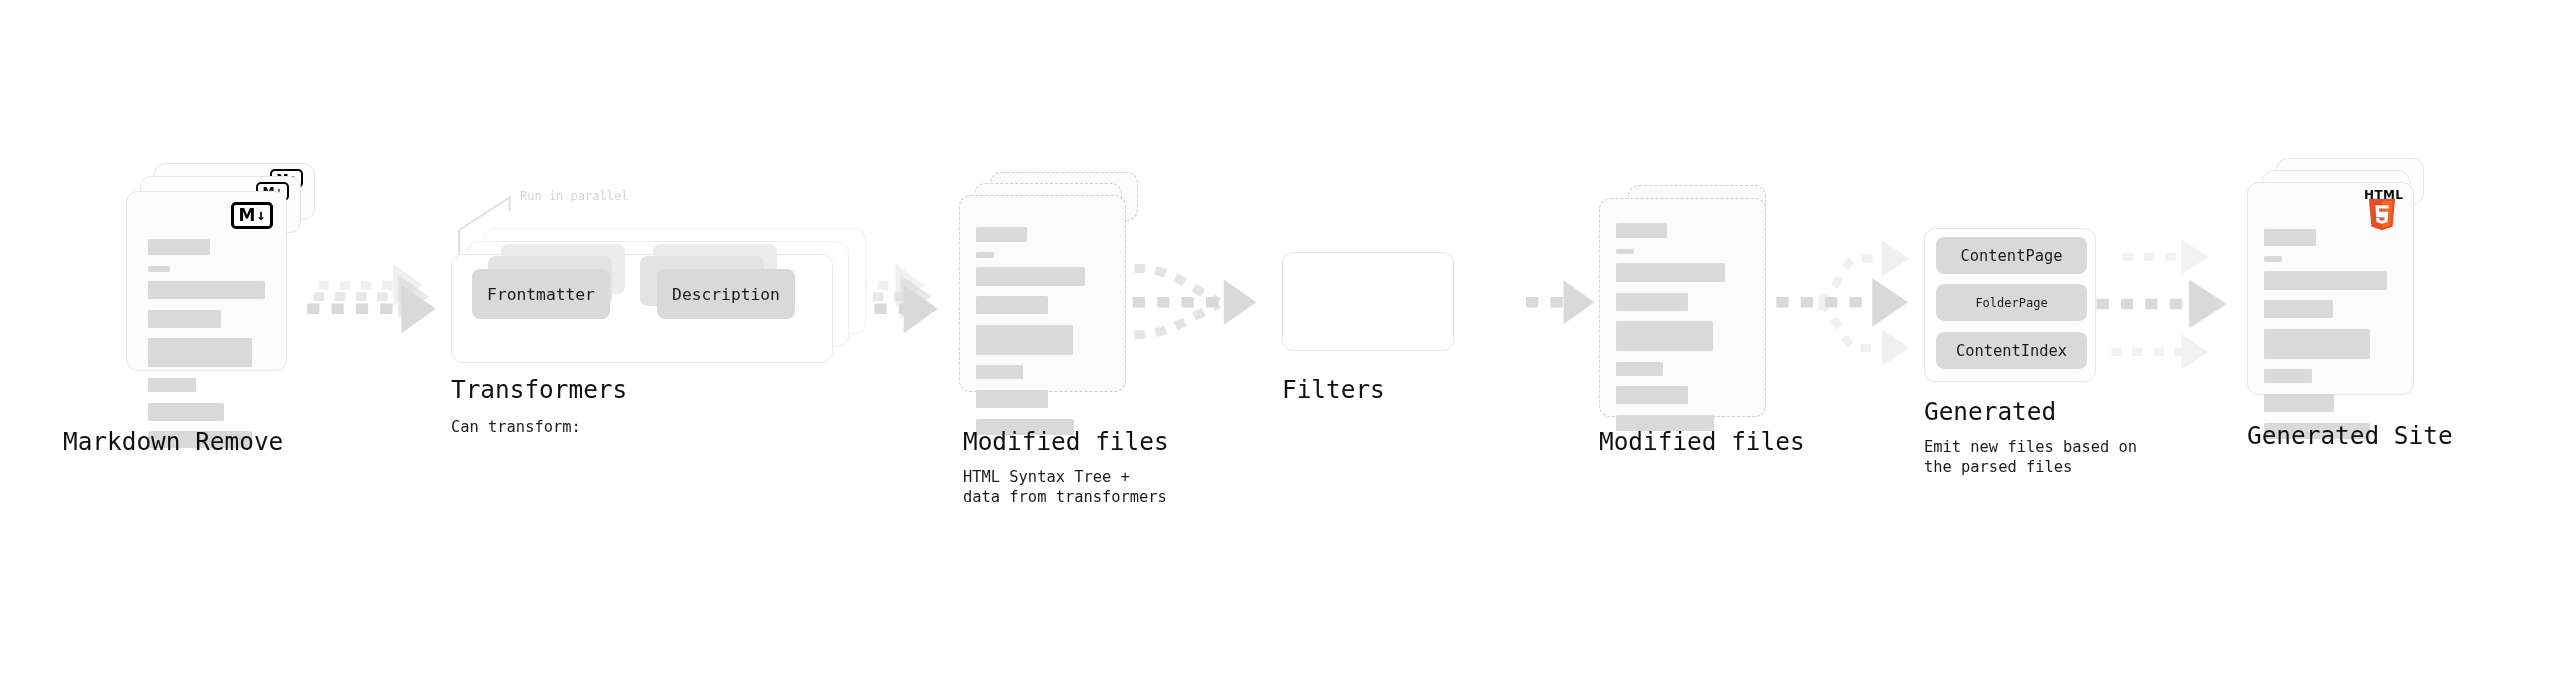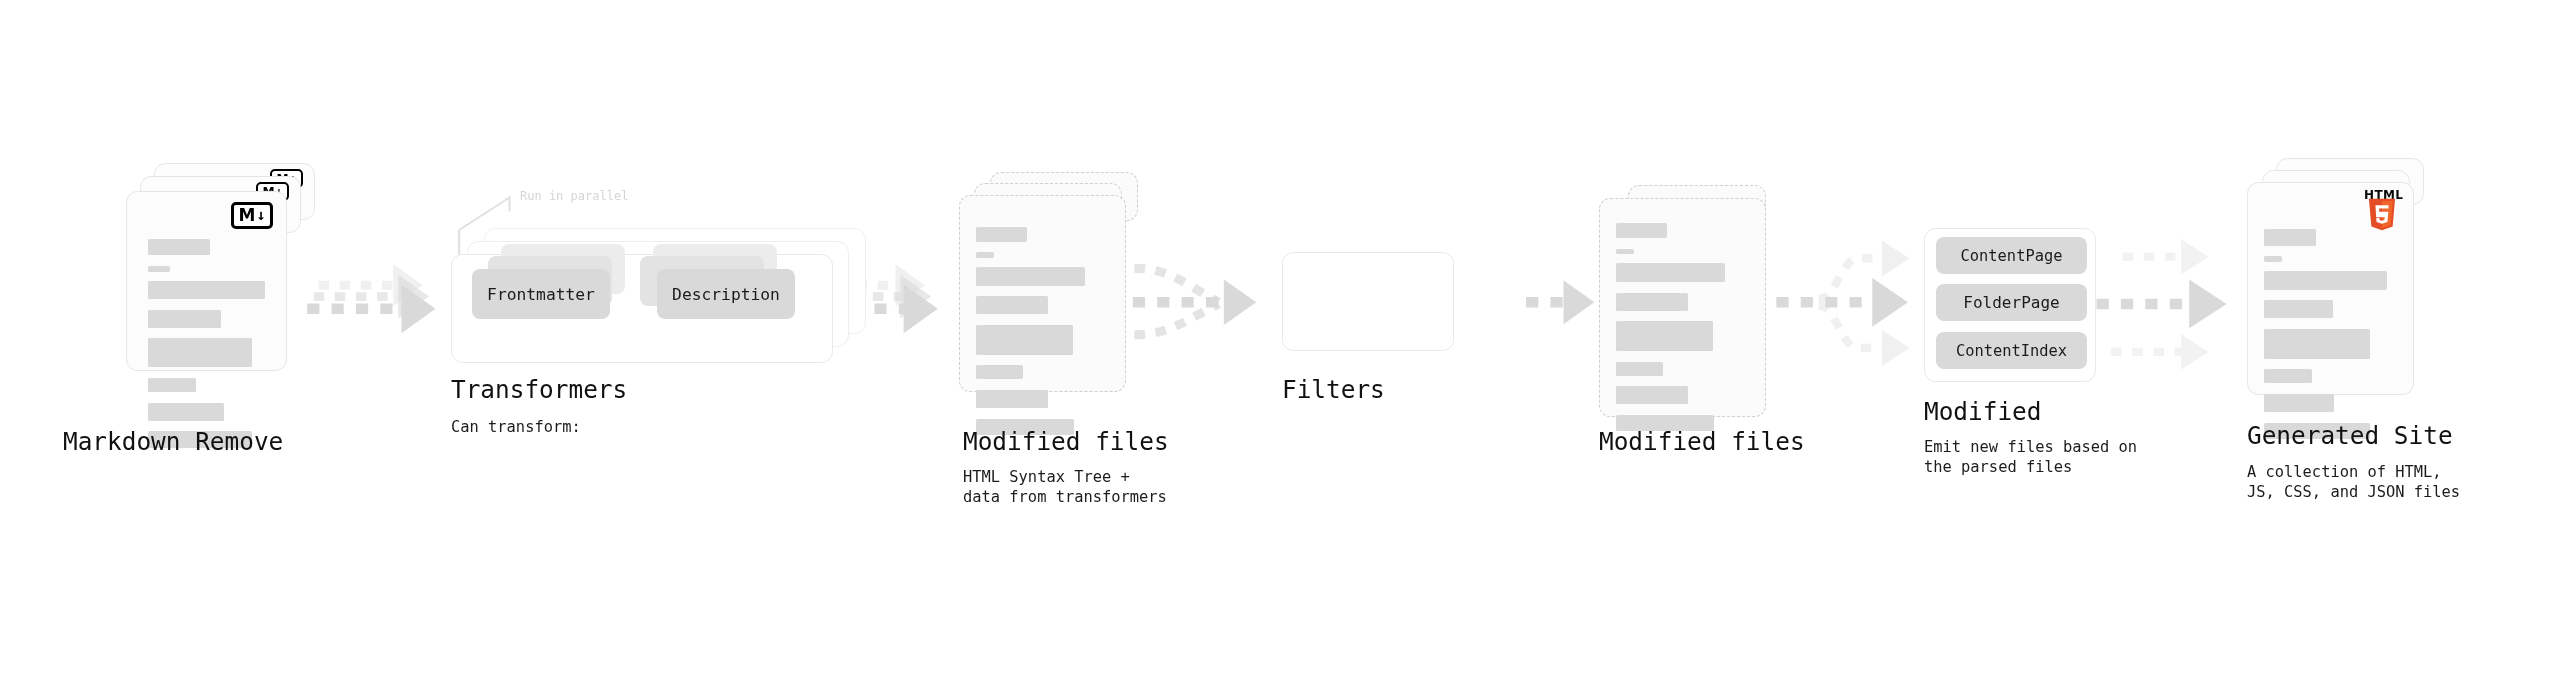--- a/index.html
+++ b/index.html
@@ -342,23 +342,23 @@
         <div class="bar" style="width:35%; height:14px;"></div>
         <div class="bar" style="width:54%; height:18px;"></div>
         <div class="bar" style="width:74%; height:16.3px;"></div>
       </div>
     </div>
   </div>
   <div class="title" style="left:1599px; top:427px;">Modified files</div>
 
   <div class="group-box" style="left:1924px; top:228px; width:172px; height:154px;"></div>
   <div class="chip" style="left:1936px; top:237px; width:151px; height:37px; font-size:15.4px;">ContentPage</div>
-  <div class="chip" style="left:1936px; top:284px; width:151px; height:37px; font-size:16px;">FolderPage</div>
+  <div class="chip" style="left:1936px; top:284px; width:151px; height:37px; font-size:12px;">FolderPage</div>
   <div class="chip" style="left:1936px; top:332px; width:151px; height:37px; font-size:15.4px;">ContentIndex</div>
-  <div class="title" style="left:1924px; top:397px;">Modified</div>
+  <div class="title" style="left:1924px; top:397px;">Generated</div>
   <div class="subtitle" style="left:1924px; top:437px;">Emit new files based on
 the parsed files</div>
 
   <div class="card-stack" style="left:2247px; top:158px;">
     <div class="doc-card ghost" style="left:29px; top:0px; width:148px; height:47px;">
       <div class="css-badge" style="right:18px; top:11.4px; width:24.4px; height:9.8px; background:#264de4;">
         <div style="position:absolute;left:0;top:0;right:0;height:6.5px;background:#fff;"></div>
         <div style="position:absolute;left:1.6px;top:0px;right:1.6px;height:6.5px;color:#111;font-size:5.7px;font-weight:800;text-align:center;line-height:6.5px;font-family:'DejaVu Sans','Liberation Sans',sans-serif;">CSS</div>
       </div>
     </div>
@@ -383,17 +383,15 @@
         <div class="bar" style="width:93%; height:18.7px;"></div>
         <div class="bar" style="width:52%; height:18px;"></div>
         <div class="bar" style="width:80%; height:30px;"></div>
         <div class="bar" style="width:36%; height:14px;"></div>
         <div class="bar" style="width:53%; height:18px;"></div>
         <div class="bar" style="width:80%; height:16.3px;"></div>
       </div>
     </div>
   </div>
   <div class="title" style="left:2247px; top:421px;">Generated Site</div>
-  <div class="subtitle" style="left:2247px; top:462px;">A collection of HTML,
-JS, CSS, and JSON files</div>
 
 </div>
 
 
 </body></html>

